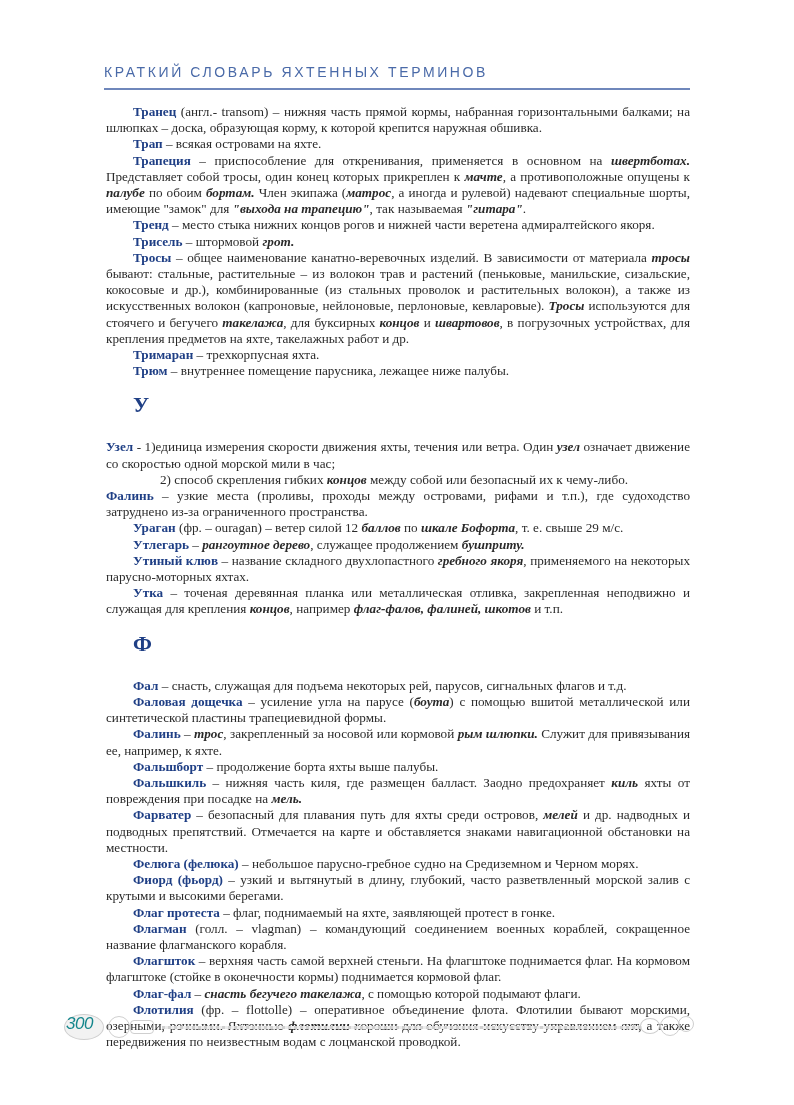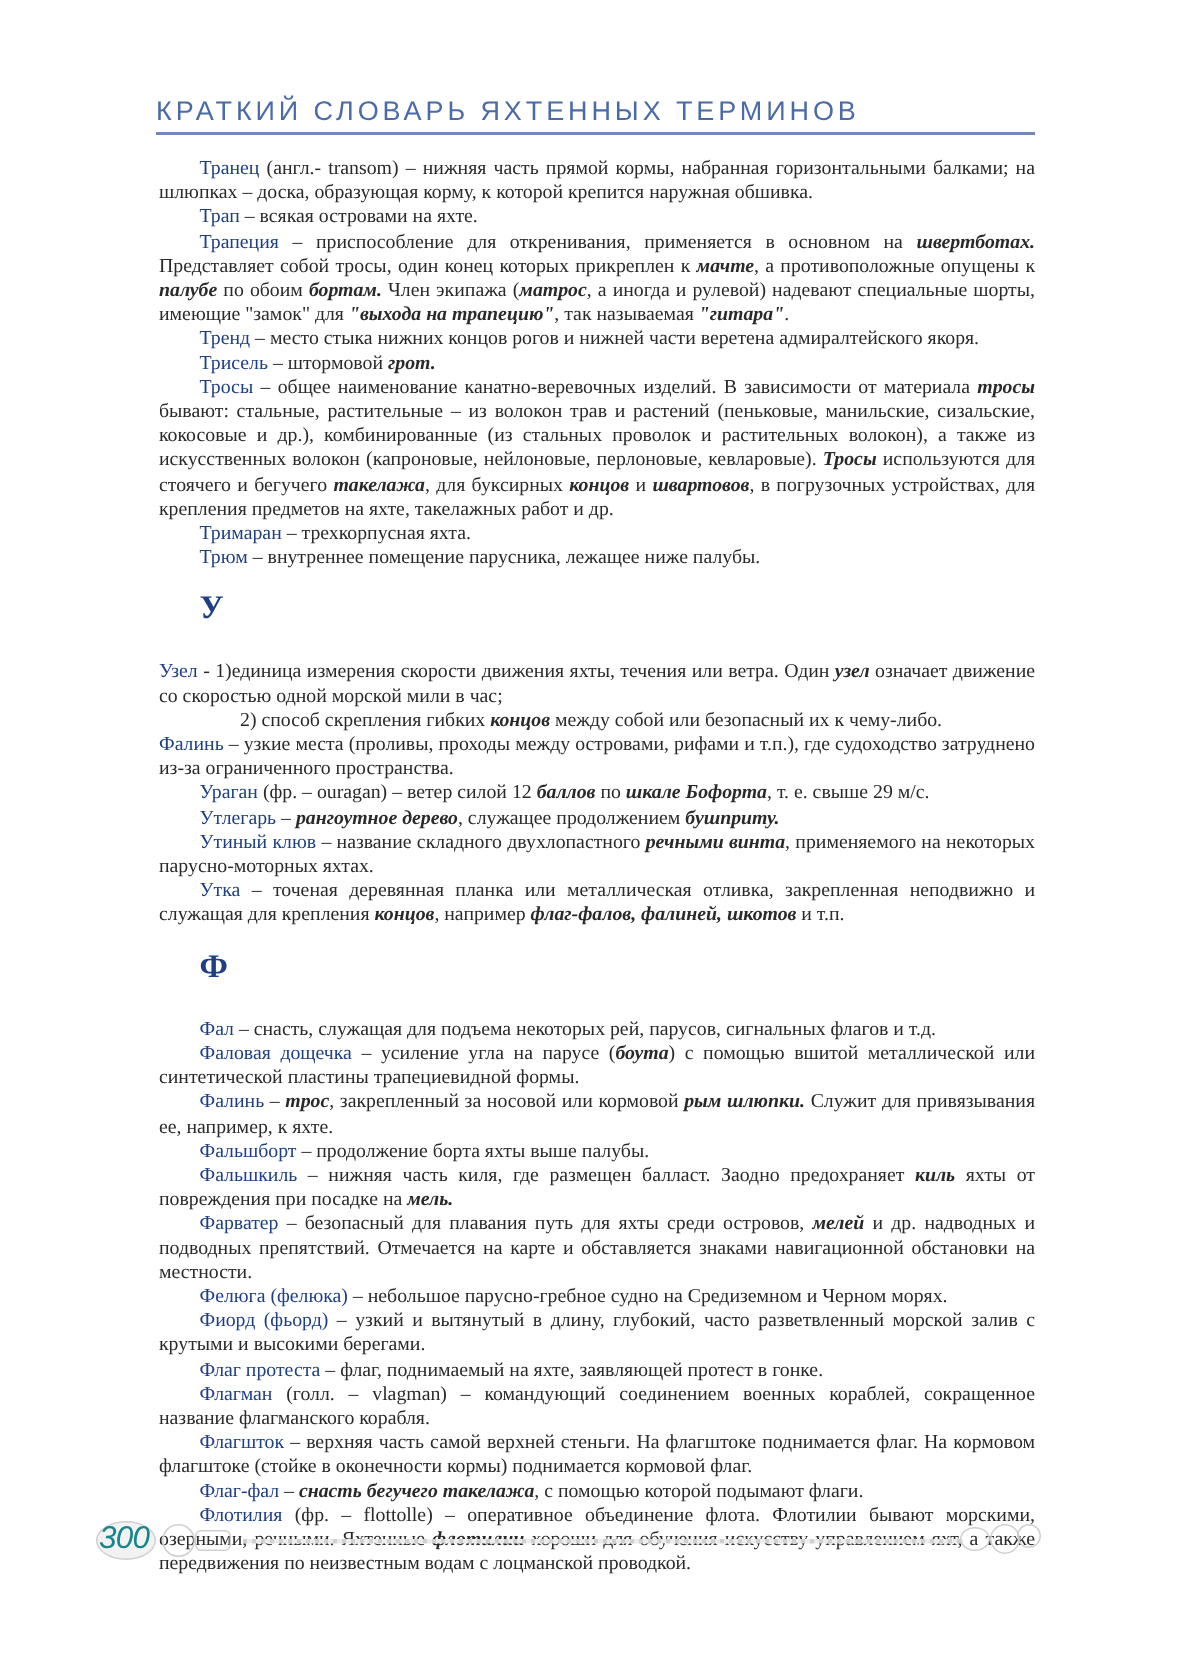--- a/index.html
+++ b/index.html
@@ -1,31 +1,31 @@
 <!DOCTYPE html>
 <html><head>
 <meta charset="utf-8">
 <style>
   html, body { margin: 0; padding: 0; background: #ffffff; }
   body { width: 794px; height: 1105px; position: relative; overflow: hidden;
          font-family: "Liberation Serif", "DejaVu Serif", serif; color: #2a2a2a; }
   .running-head { position: absolute; left: 104px; top: 64px; font-family: "Liberation Sans", "DejaVu Sans", sans-serif;
-         font-size: 18px; letter-spacing: 2.6px; color: #4a6aa8; }
+         font-size: 14px; letter-spacing: 2.6px; color: #4a6aa8; }
   .head-rule { position: absolute; left: 104px; top: 88px; width: 586px; height: 2px; background: #6f87bb; }
   .content { position: absolute; left: 106px; top: 104px; width: 584px; font-size: 13.2px; line-height: 16.2px; text-align: justify; }
   .entry { margin: 0; text-indent: 27px; hyphens: manual; }
-  .term { color: #1f3f85; font-weight: normal; }
+  .term { color: #1f3f85; font-weight: bold; }
   .ref { font-style: italic; font-weight: bold; }
   .letter { font-size: 22px; font-weight: bold; color: #1f3f85; margin: 14px 0 22px 27px; line-height: 24px; }
   .knot-entry { margin: 0; text-indent: 0; }
   .knot-entry .line { display: block; }
   .knot-entry .sub2 { padding-left: 54px; display: block; }
   .footer { position: absolute; left: 64px; top: 1014px; width: 680px; height: 30px; }
   .page-num { position: absolute; left: 2px; top: 0; font-family: "Liberation Sans", "DejaVu Sans", sans-serif;
-         font-size: 21px; font-style: italic; color: #14868c; letter-spacing: -0.5px; }
+         font-size: 17px; font-style: italic; color: #14868c; letter-spacing: -0.5px; }
   .rope { position: absolute; left: 98px; top: 12px; width: 410px; height: 3px;
          background: repeating-linear-gradient(90deg, #d0d0d0 0 3px, #ececec 3px 6px); }
   .knot { position: absolute; border: 1.5px solid #cfcfcf; border-radius: 50%; }
 </style>
 </head>
 <body>
 
 <div class="running-head">КРАТКИЙ СЛОВАРЬ ЯХТЕННЫХ ТЕРМИНОВ</div>
 <div class="head-rule"></div>
 
@@ -54,21 +54,21 @@
       <span class="line"><span class="term">Узел</span><span> -  1)единица измерения скорости движения яхты, течения или ветра. Один </span><span class="ref">узел</span><span> означает движение со скоростью одной морской мили в час;</span></span>
       <span class="sub2"><span>2) способ скрепления гибких </span><span class="ref">концов</span><span> между собой или безопасный их к чему-либо.</span></span>
     </p>
 
   <p class="entry" style="text-indent:0"><span class="term">Фалинь</span><span> – узкие места (проливы, проходы между островами, рифами и т.п.), где судоходство затруднено из-за ограниченного пространства.</span></p>
 
   <p class="entry"><span class="term">Ураган</span><span> (фр. – ouragan) – ветер силой 12 </span><span class="ref">баллов</span><span> по </span><span class="ref">шкале Бофорта</span><span>, т. е. свыше 29 м/с.</span></p>
 
   <p class="entry"><span class="term">Утлегарь</span><span> – </span><span class="ref">рангоутное дерево</span><span>, служащее продолжением </span><span class="ref">бушприту.</span></p>
 
-  <p class="entry"><span class="term">Утиный клюв</span><span> – название складного двухлопастного </span><span class="ref">речными винта</span><span>, применяемого на некоторых парусно-моторных яхтах.</span></p>
+  <p class="entry"><span class="term">Утиный клюв</span><span> – название складного двухлопастного </span><span class="ref">гребного якоря</span><span>, применяемого на некоторых парусно-моторных яхтах.</span></p>
 
   <p class="entry"><span class="term">Утка</span><span> – точеная деревянная планка или металлическая отливка, закрепленная неподвижно и служащая для крепления </span><span class="ref">концов</span><span>, например </span><span class="ref">флаг-фалов, фалиней, шкотов</span><span> и т.п.</span></p>
 
   <div class="letter">Ф</div>
 
   <p class="entry"><span class="term">Фал</span><span> – снасть, служащая для подъема некоторых рей, парусов, сигнальных флагов и т.д.</span></p>
 
   <p class="entry"><span class="term">Фаловая дощечка</span><span> – усиление угла на парусе (</span><span class="ref">боута</span><span>) с помощью вшитой металлической или синтетической пластины трапециевидной формы.</span></p>
 
   <p class="entry"><span class="term">Фалинь</span><span> – </span><span class="ref">трос</span><span>, закрепленный за носовой или кормовой </span><span class="ref">рым шлюпки.</span><span> Служит для привязывания ее, например, к яхте.</span></p>

